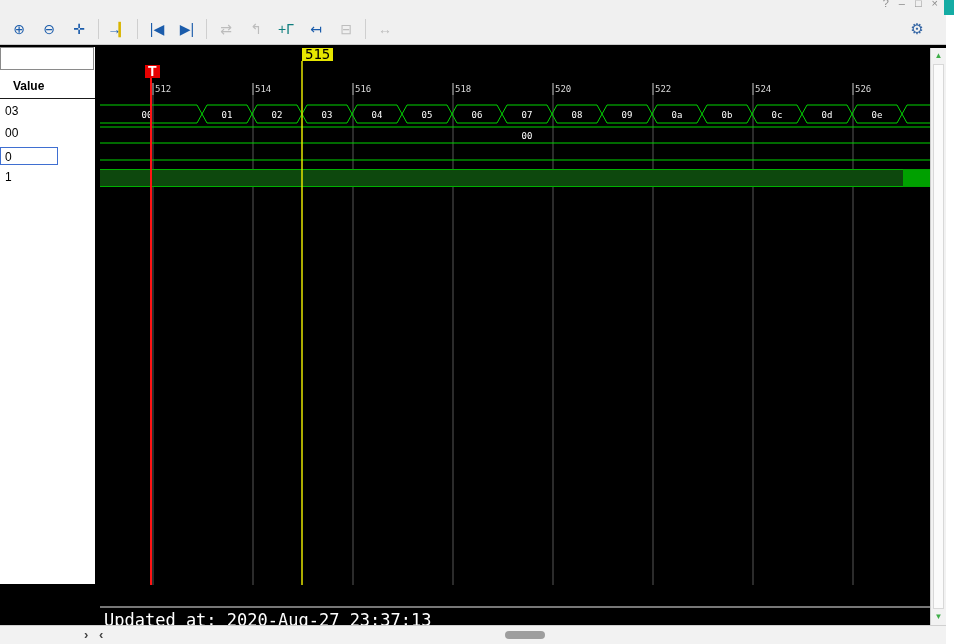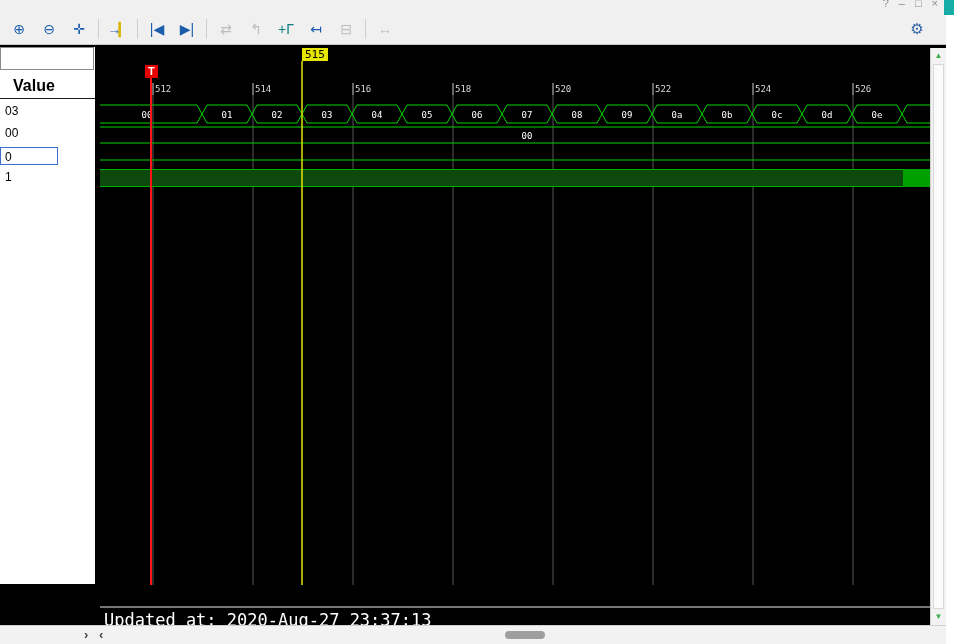--- a/index.html
+++ b/index.html
@@ -13,27 +13,27 @@
   .toolbar{position:absolute;left:0;top:14px;width:946px;height:31px;background:#f0f0f0;border-bottom:1px solid #c9c9c9;display:flex;align-items:center;padding-left:4px;box-sizing:border-box;}
   .tb-btn{width:30px;height:25px;display:flex;align-items:center;justify-content:center;font-size:14px;color:#1b5cab;border-radius:2px;}
   .tb-btn.disabled{color:#bdbdbd;}
   .tb-sep{width:1px;height:20px;background:#cfcfcf;margin:0 4px;}
   .tb-spacer{flex:1;}
   .tb-accent{color:#d8b400;font-size:13px;margin-left:-3px;}
   .gear{margin-right:14px;font-size:15px;color:#3465a4;}
   .content{position:absolute;left:0;top:45px;width:946px;height:580px;background:#000;}
   .left-panel{position:absolute;left:0;top:2px;width:95px;height:537px;background:#fff;}
   .filter-input{position:absolute;left:0;top:0;width:94px;height:23px;border:1px solid #8a8a8a;box-sizing:border-box;font-size:11px;padding:0 3px;background:#fff;}
-  .value-header{position:absolute;left:0;top:26px;width:95px;height:26px;line-height:26px;font-weight:bold;font-size:16px;padding-left:13px;box-sizing:border-box;border-bottom:1px solid #1a1a1a;background:#fff;color:#000;}
+  .value-header{position:absolute;left:0;top:26px;width:95px;height:26px;line-height:26px;font-weight:bold;font-size:12px;padding-left:13px;box-sizing:border-box;border-bottom:1px solid #1a1a1a;background:#fff;color:#000;}
   .value-rows{position:absolute;left:0;top:53px;width:95px;}
   .value-row{height:22px;line-height:22px;font-size:12px;padding-left:5px;color:#000;}
   .edit-box{display:inline-block;width:58px;height:18px;line-height:18px;border:1px solid #3f6fd1;box-sizing:border-box;margin-left:-5px;padding-left:4px;vertical-align:middle;background:#fff;}
   .wave-area{position:absolute;left:100px;top:3px;width:830px;height:577px;background:#000;}
   #wave-svg{position:absolute;left:0;top:0;}
-  .cursor-label{position:absolute;font-size:11px;padding:1px 3px;z-index:5;line-height:11px;}
+  .cursor-label{position:absolute;font-size:14px;padding:1px 3px;z-index:5;line-height:11px;}
   #label-T{left:45px;top:17px;background:#e60000;color:#fff;font-weight:bold;}
   #label-marker{left:202px;top:0;background:#e6e600;color:#000;font-family:"DejaVu Sans Mono",monospace;}
   .status-text{position:absolute;left:4px;top:562px;color:#fff;font-family:"DejaVu Sans Mono",monospace;font-size:17px;white-space:pre;}
   .v-scrollbar{position:absolute;left:930px;top:3px;width:16px;height:577px;background:#f2f2f2;border-left:1px solid #cfcfcf;box-sizing:border-box;}
   .v-arrow{position:absolute;left:0;width:15px;height:14px;text-align:center;font-size:8px;line-height:14px;}
   .v-arrow.up{top:1px;}
   .v-arrow.down{bottom:1px;}
   .v-thumb{position:absolute;left:2px;right:2px;top:16px;bottom:16px;background:#fbfbfb;border:1px solid #d8d8d8;}
   .h-scrollbar{position:absolute;left:0;top:625px;width:946px;height:19px;background:#f2f2f2;border-top:1px solid #d0d0d0;box-sizing:border-box;}
   .h-thumb{position:absolute;left:505px;top:5px;width:40px;height:8px;background:#9e9e9e;border-radius:4px;}

